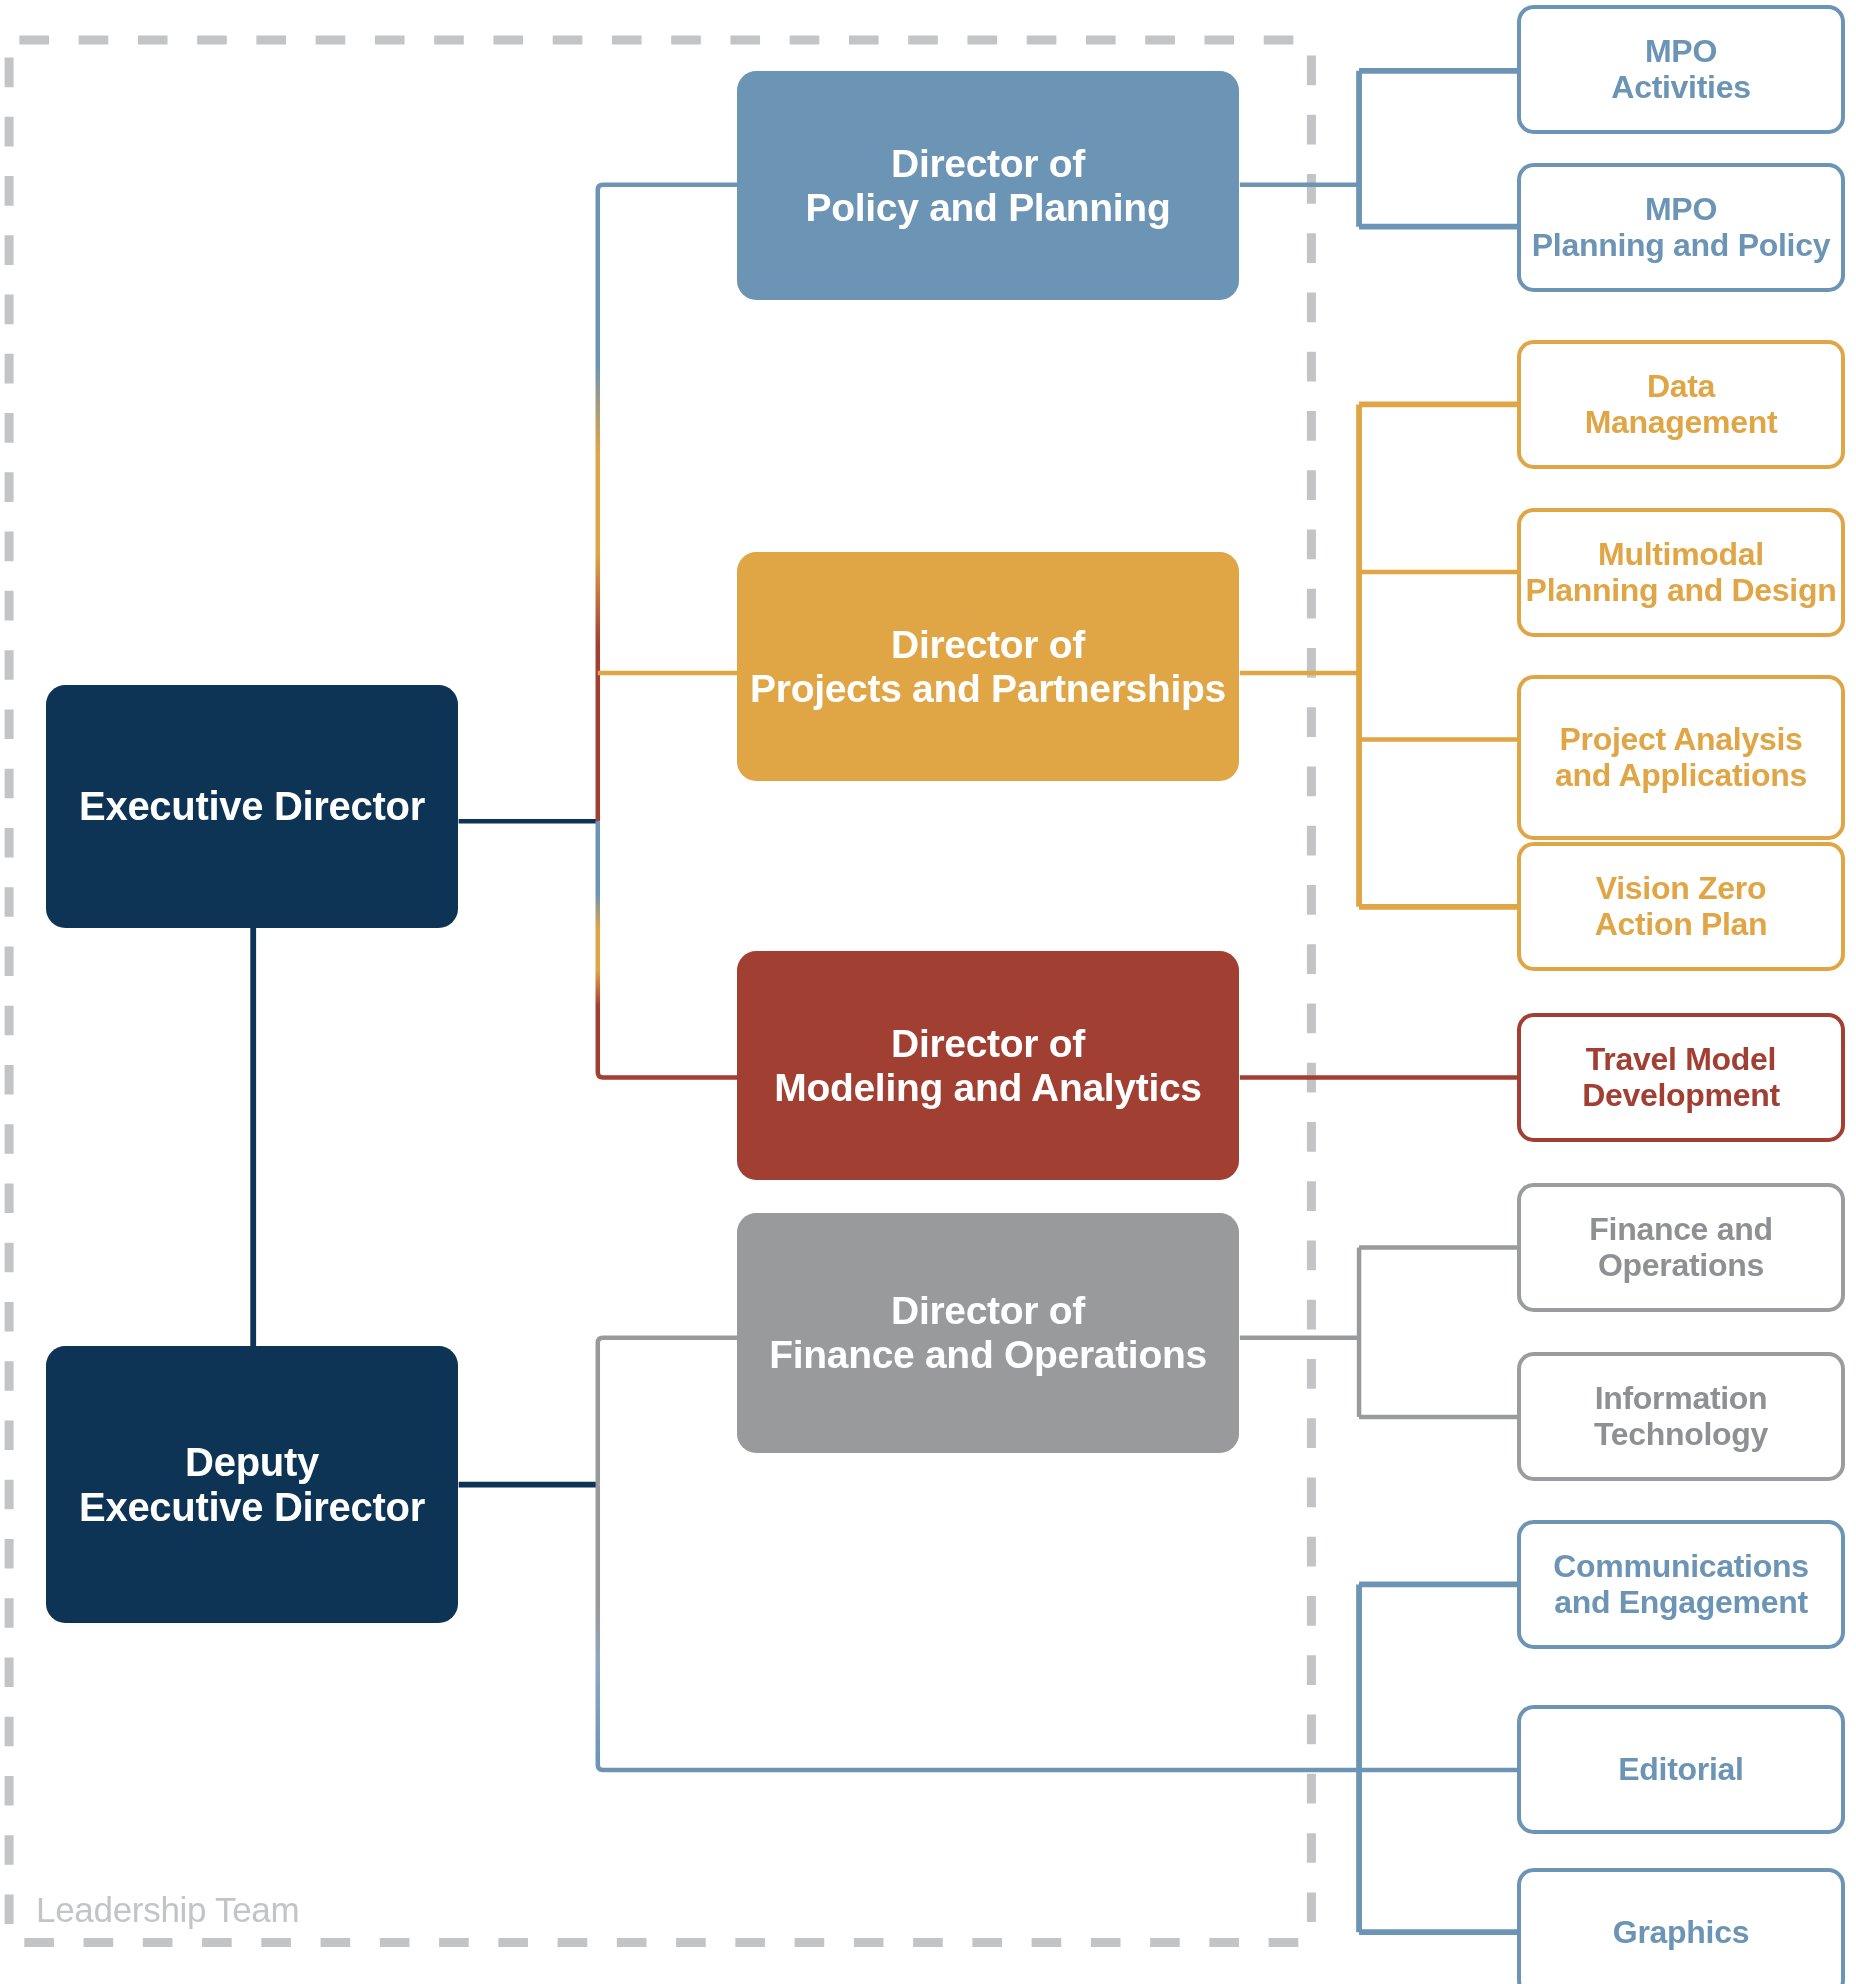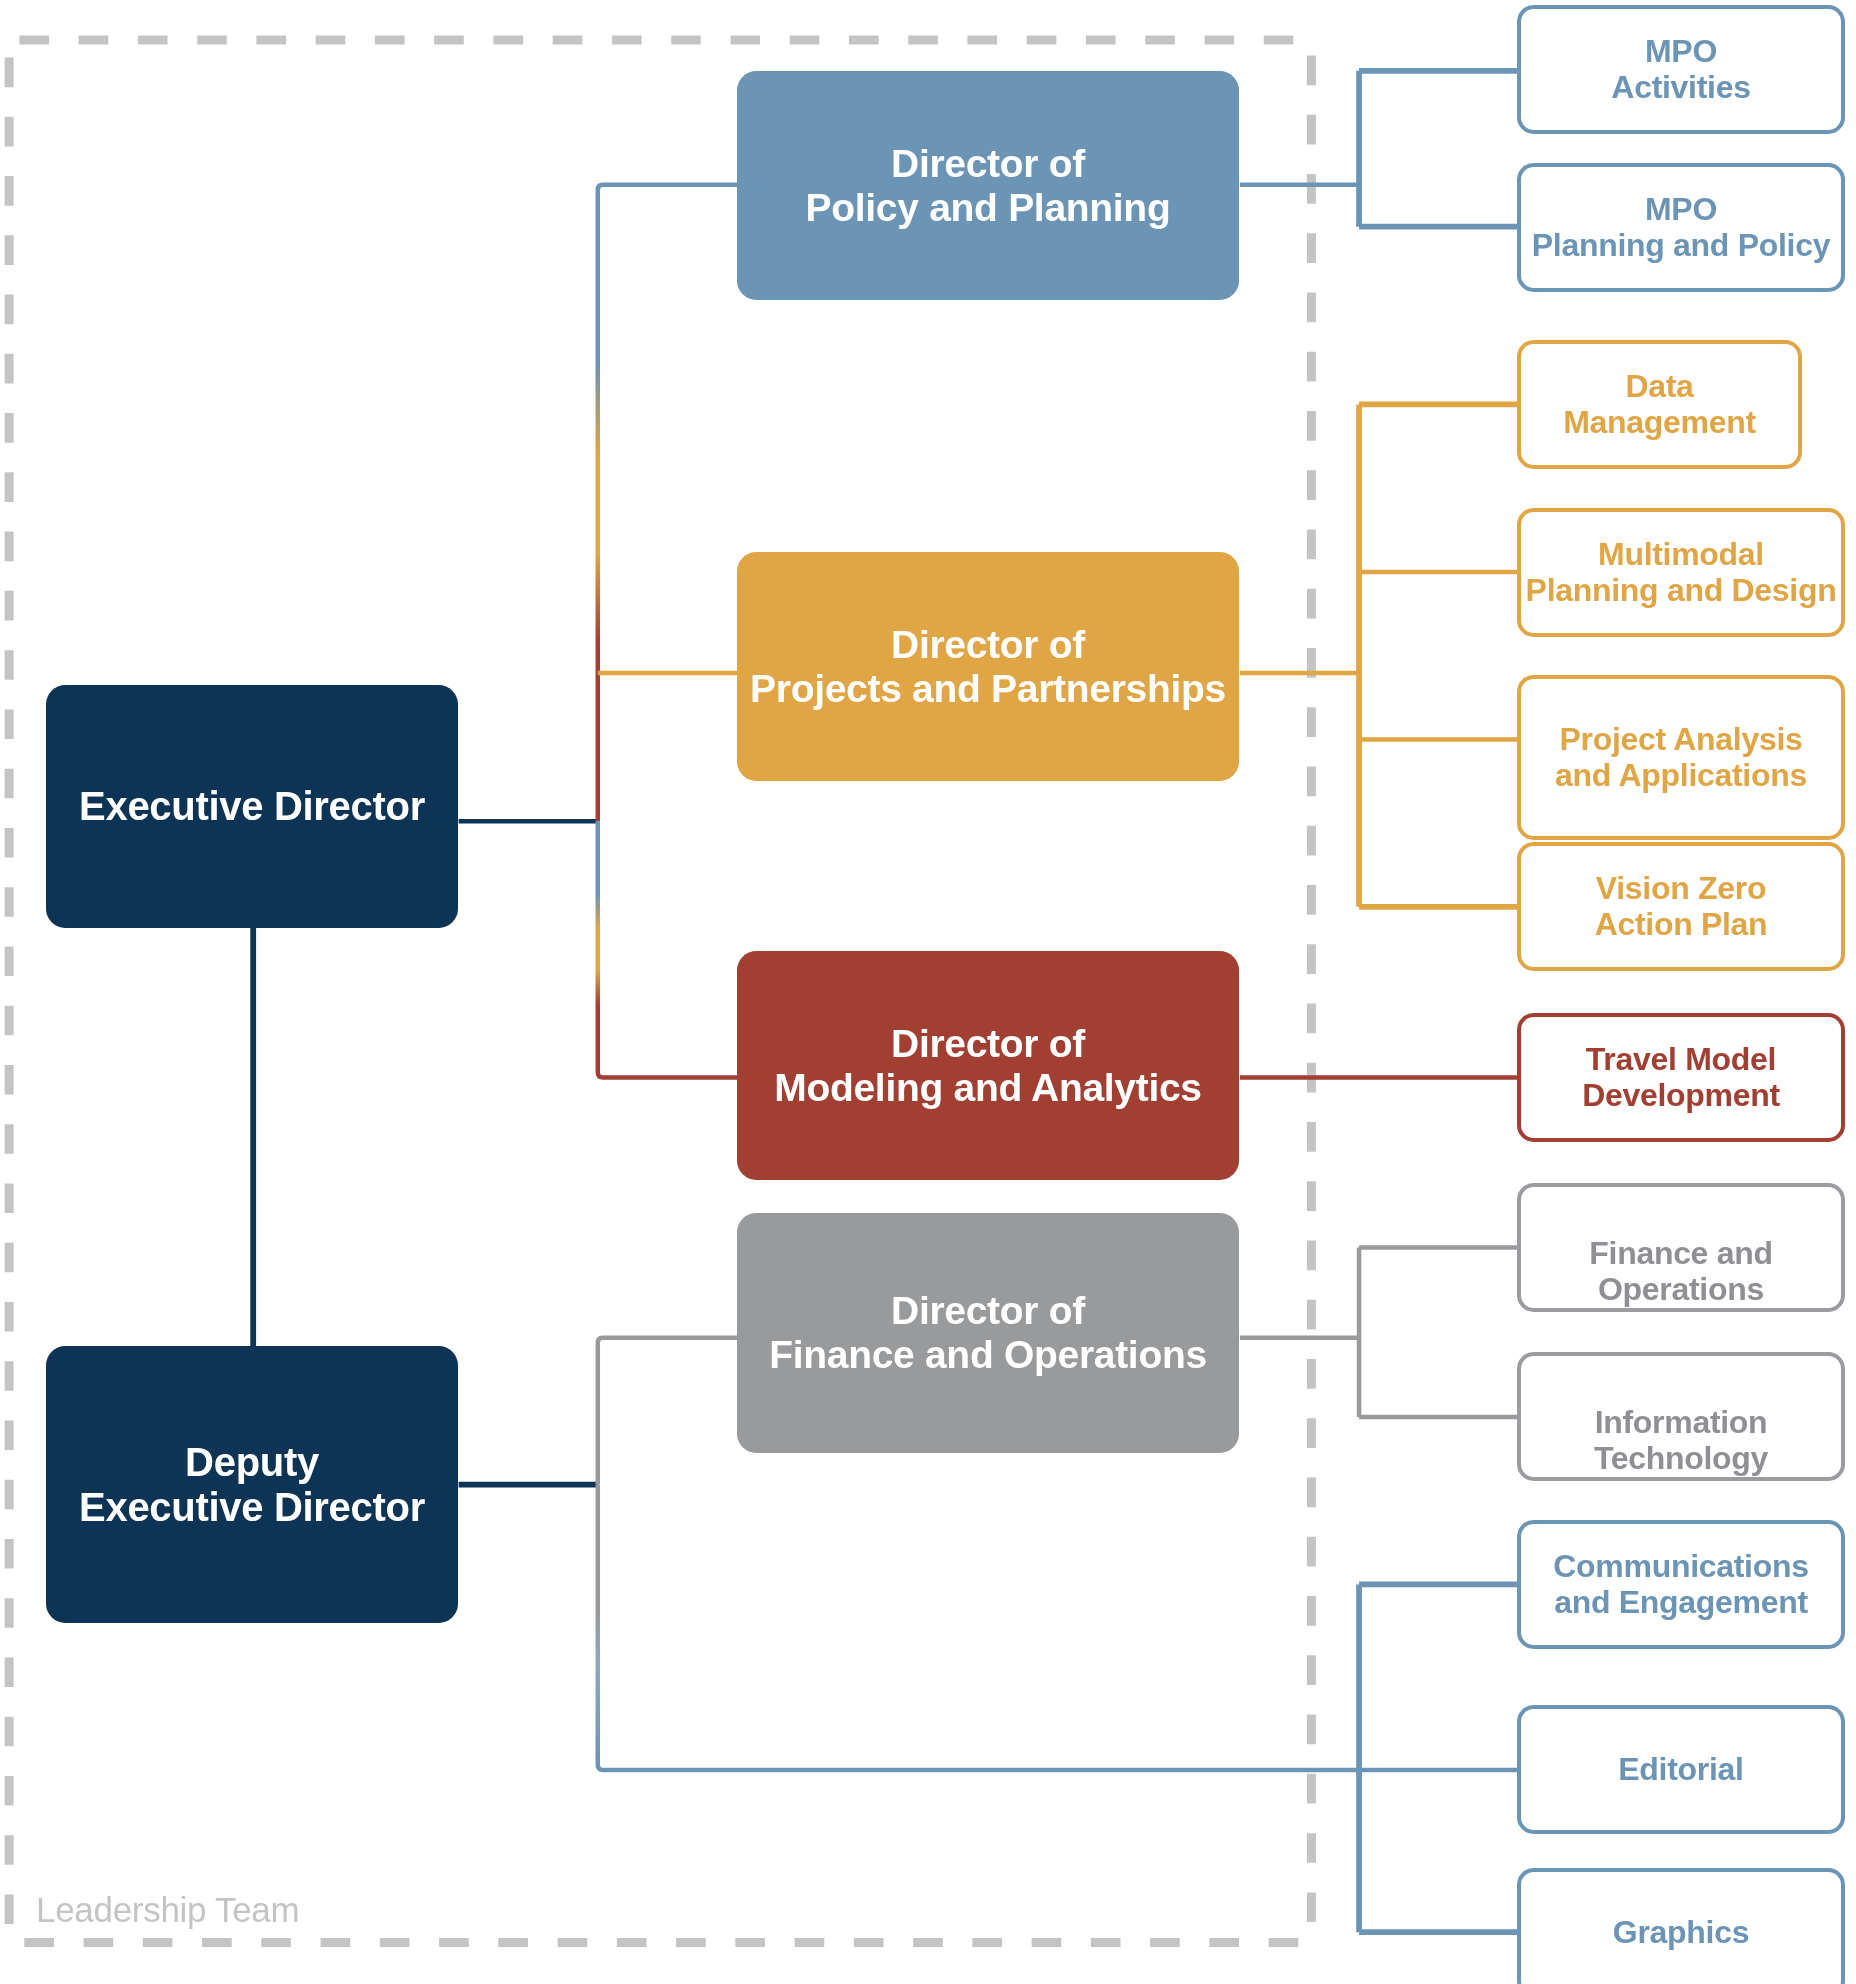--- a/index.html
+++ b/index.html
@@ -46,21 +46,21 @@
   .unit{
     background:#ffffff;
     border-style:solid;
     border-width:4.5px;
     border-radius:16.7px;
     font-size:32px;
   }
   .u-blue{border-color:#6b94b5;color:#6b94b5;}
   .u-orange{border-color:#e0a545;color:#e0a545;}
   .u-red{border-color:#a23f33;color:#a23f33;}
-  .u-gray{border-color:#9b9ca0;color:#8e9094;align-items:flex-end;}
+  .u-gray{border-color:#9b9ca0;color:#8e9094;}
 
   #leadership-label{
     position:absolute;
     left:36px;
     top:1890px;
     font-size:35px;
     font-weight:normal;
     color:#c2c4c6;
     letter-spacing:-0.3px;
   }
@@ -158,21 +158,21 @@
   <div class="node unit u-blue nw" style="left:1517px;top:5.2px;width:328px;height:129px;">
     <span>MPO
 Activities</span>
   </div>
 
   <div class="node unit u-blue nw" style="left:1517px;top:163px;width:328px;height:129px;">
     <span>MPO
 Planning and Policy</span>
   </div>
 
-  <div class="node unit u-orange nw" style="left:1517px;top:340px;width:285px;height:129px;">
+  <div class="node unit u-orange nw" style="left:1517px;top:340px;width:328px;height:129px;">
     <span>Data
 Management</span>
   </div>
 
   <div class="node unit u-orange nw" style="left:1517px;top:508px;width:328px;height:129px;">
     <span>Multimodal
 Planning and Design</span>
   </div>
 
   <div class="node unit u-orange nw" style="left:1517px;top:675px;width:328px;height:165px;">

